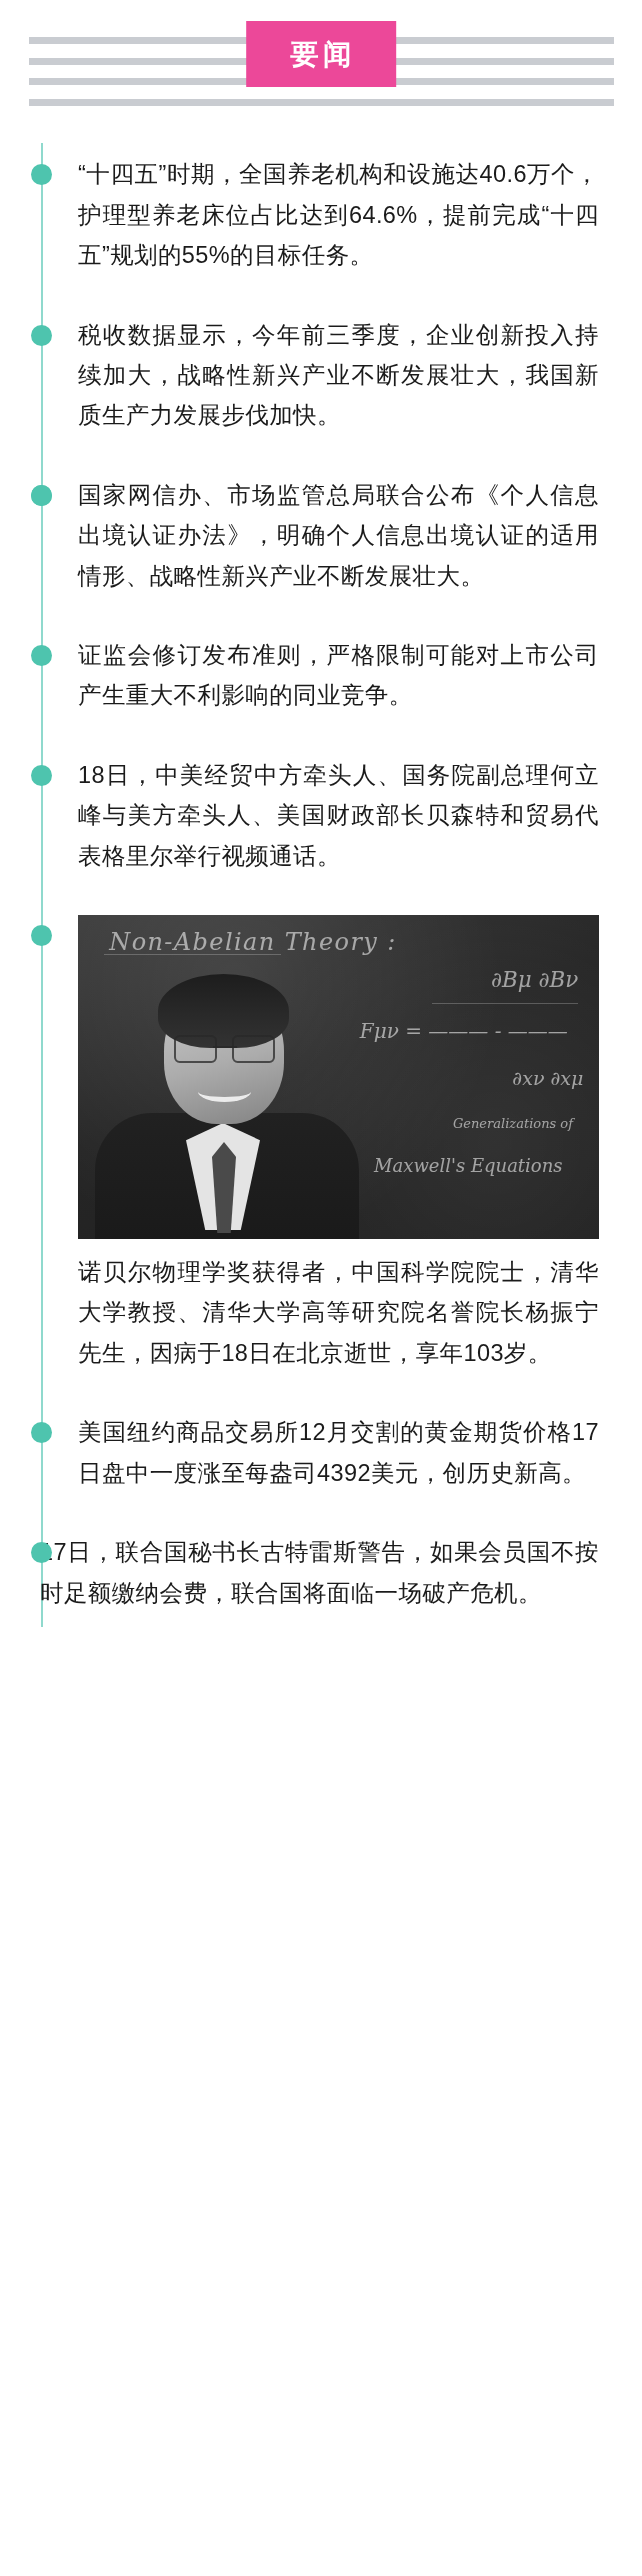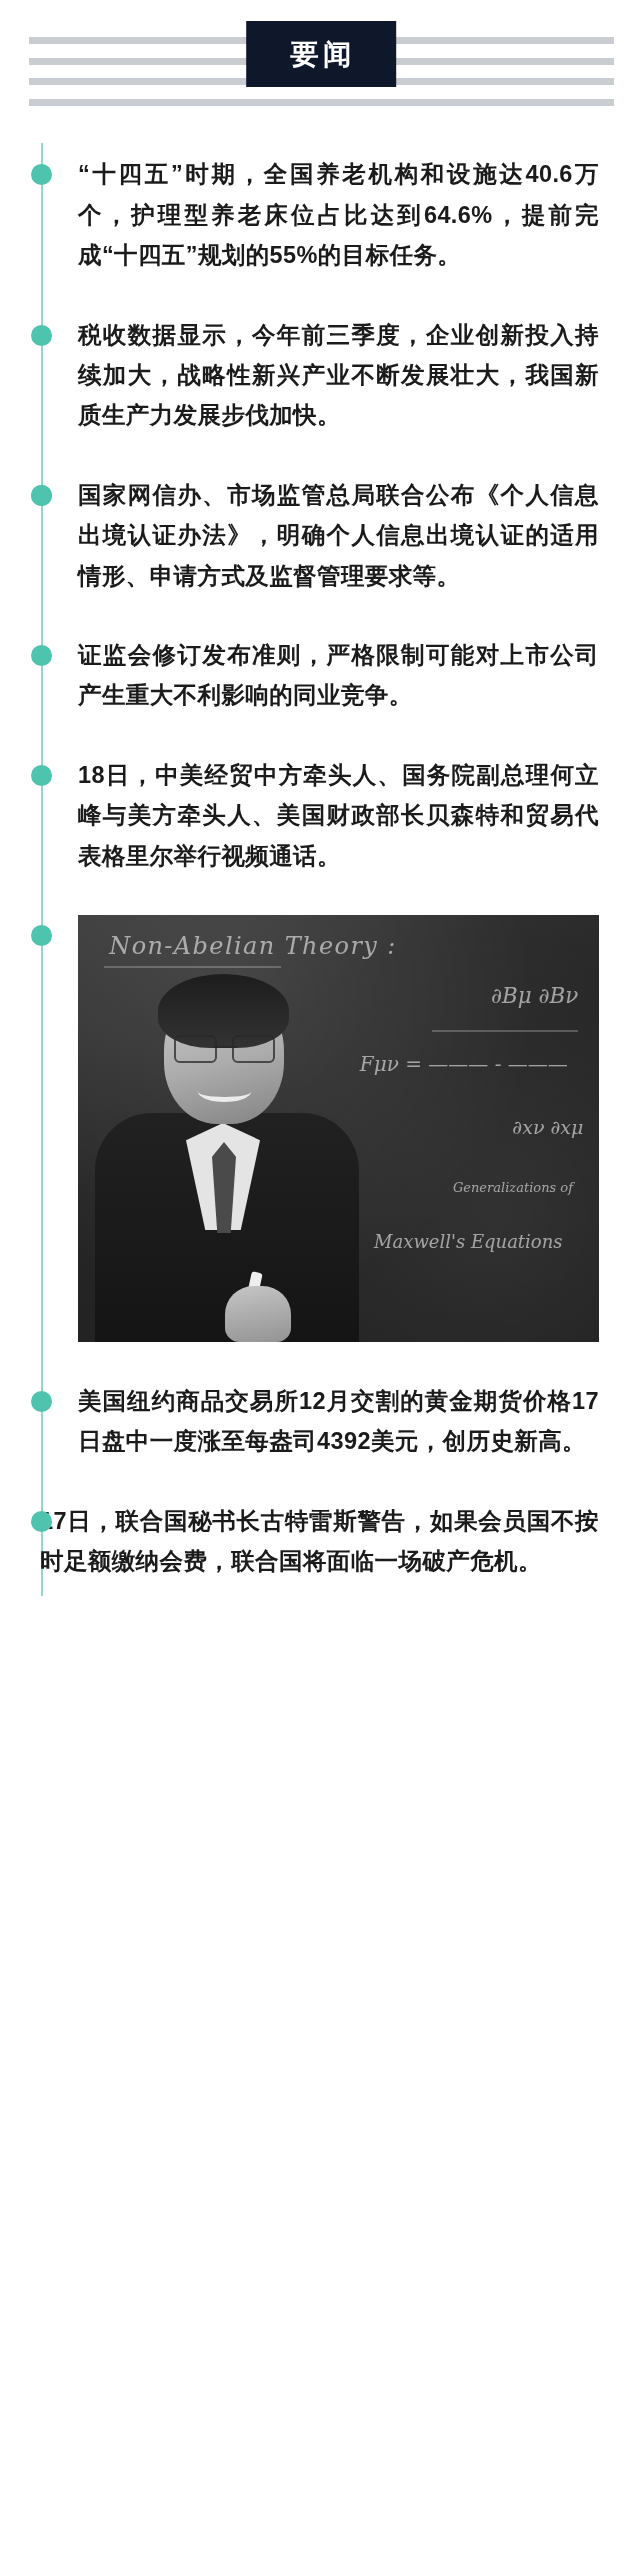--- a/index.html
+++ b/index.html
@@ -44,21 +44,21 @@
   .stripe.s1 { top: 0px; }
   .stripe.s2 { top: 21px; }
   .stripe.s3 { top: 41px; }
   .stripe.s4 { top: 62px; }
 
   .header-badge {
     position: absolute;
     left: 50%;
     transform: translateX(-50%);
     top: 21.4px;
-    background: #0f172a;
+    background: #ec4899;
     color: #ffffff;
     font-size: 28.5px;
     font-weight: bold;
     letter-spacing: 4.3px;
     padding: 18.6px 40px 18.6px 44px;
     line-height: 1;
     box-sizing: border-box;
   }
 
   
@@ -92,33 +92,32 @@
     background: #4ec4ae;
   }
 
   .item-text {
     font-size: 23.5px;
     line-height: 1.72;
     color: #1b1b1b;
     letter-spacing: 0.4px;
     text-align: justify;
     word-break: break-all;
-    font-weight: bold;
   }
 
   .item-figure {
     margin: 4.3px 0 13px 0;
     width: 100%;
   }
 
   
   .photo {
     position: relative;
     width: 100%;
-    height: 427px;
+    height: 324px;
     background: #2b2b2b;
     overflow: hidden;
     filter: grayscale(100%);
   }
   .chalkboard {
     position: absolute;
     inset: 0;
     background:
       radial-gradient(circle at 30% 20%, rgba(255,255,255,0.10), rgba(255,255,255,0) 60%),
       radial-gradient(circle at 80% 70%, rgba(255,255,255,0.07), rgba(255,255,255,0) 55%),
@@ -272,21 +271,21 @@
       <div class="bullet"></div>
       <div class="item-text">税收数据显示，今年前三季度，企业创新投入持续加大，战略性新兴产业不断发展壮大，我国新质生产力发展步伐加快。</div>
     </div>
 
     <div class="item">
       <div class="bullet"></div>
     </div>
 
     <div class="item">
       <div class="bullet"></div>
-      <div class="item-text">国家网信办、市场监管总局联合公布《个人信息出境认证办法》，明确个人信息出境认证的适用情形、申请方式及监督管理要求等。</div>
+      <div class="item-text">国家网信办、市场监管总局联合公布《个人信息出境认证办法》，明确个人信息出境认证的适用情形、战略性新兴产业不断发展壮大。</div>
     </div>
 
     <div class="item">
       <div class="bullet"></div>
       <div class="item-text">证监会修订发布准则，严格限制可能对上市公司产生重大不利影响的同业竞争。</div>
     </div>
 
     <div class="item">
       <div class="bullet"></div>
       <div class="item-text">18日，中美经贸中方牵头人、国务院副总理何立峰与美方牵头人、美国财政部长贝森特和贸易代表格里尔举行视频通话。</div>
@@ -314,20 +313,21 @@
           <div class="person-glasses">
             <div class="lens left"></div>
             <div class="bridge"></div>
             <div class="lens right"></div>
           </div>
           <div class="person-smile"></div>
           <div class="chalk-stick"></div>
           <div class="person-hand"></div>
         </div>
       </div>
+      <div class="item-text">诺贝尔物理学奖获得者，中国科学院院士，清华大学教授、清华大学高等研究院名誉院长杨振宁先生，因病于18日在北京逝世，享年103岁。</div>
     </div>
 
     <div class="item">
       <div class="bullet"></div>
       <div class="item-text">美国纽约商品交易所12月交割的黄金期货价格17日盘中一度涨至每盎司4392美元，创历史新高。</div>
     </div>
 
     <div class="item">
       <div class="bullet"></div>
       <div class="item-text">17日，联合国秘书长古特雷斯警告，如果会员国不按时足额缴纳会费，联合国将面临一场破产危机。</div>

